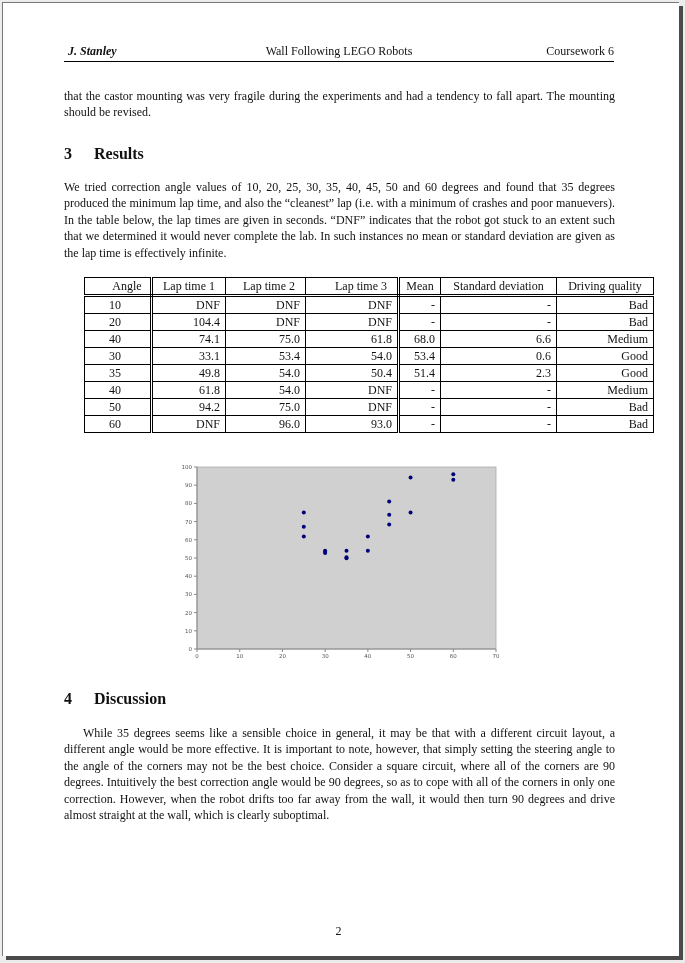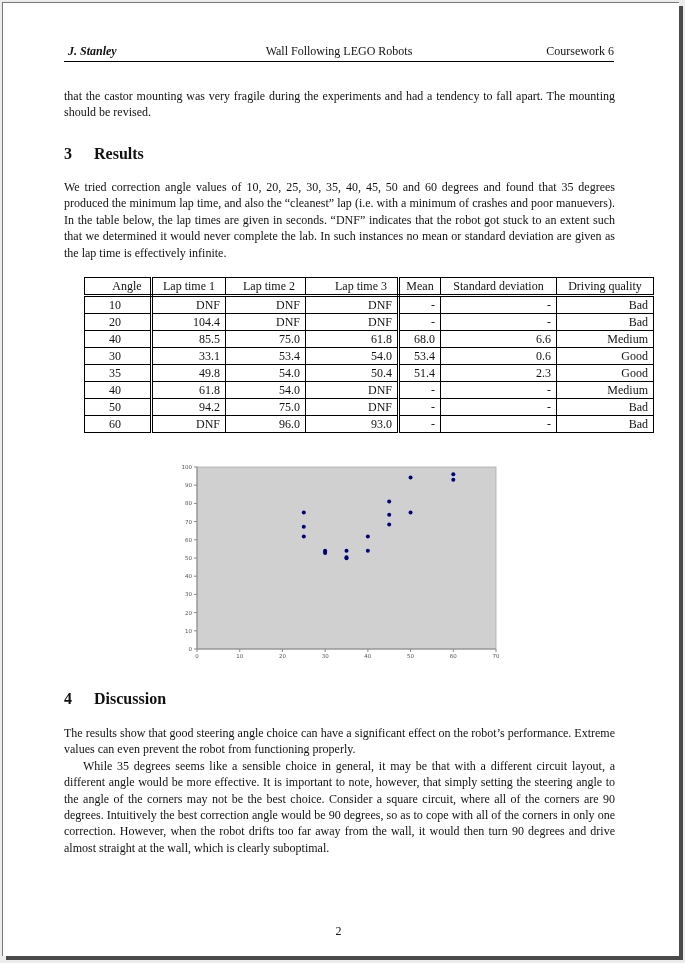--- a/index.html
+++ b/index.html
@@ -76,21 +76,21 @@
         <td class="first dbl-r">20</td>
         <td>104.4</td>
         <td>DNF</td>
         <td class="dbl-r">DNF</td>
         <td>-</td>
         <td>-</td>
         <td>Bad</td>
       </tr>
       <tr>
         <td class="first dbl-r">40</td>
-        <td>85.5</td>
+        <td>74.1</td>
         <td>75.0</td>
         <td class="dbl-r">61.8</td>
         <td>68.0</td>
         <td>6.6</td>
         <td>Medium</td>
       </tr>
       <tr>
         <td class="first dbl-r">30</td>
         <td>33.1</td>
         <td>53.4</td>
@@ -198,17 +198,16 @@
     <circle cx="240.57142857142858" cy="52.5" r="2" fill="#00007a"></circle>
     <circle cx="283.2857142857143" cy="14.280000000000001" r="2" fill="#00007a"></circle>
     <circle cx="283.2857142857143" cy="19.73999999999998" r="2" fill="#00007a"></circle>
   </svg>
 
 <div class="h" style="top:690px;">
   <span class="num">4</span><span>Discussion</span>
 </div>
 
 <div class="para" style="top:725px;">
-  <span style="display:block;">The results show that good steering angle choice can have a significant effect on the robot’s performance. Extreme values can even prevent the robot from functioning properly.</span>
   <span class="indent">While 35 degrees seems like a sensible choice in general, it may be that with a different circuit layout, a different angle would be more effective. It is important to note, however, that simply setting the steering angle to the angle of the corners may not be the best choice. Consider a square circuit, where all of the corners are 90 degrees. Intuitively the best correction angle would be 90 degrees, so as to cope with all of the corners in only one correction. However, when the robot drifts too far away from the wall, it would then turn 90 degrees and drive almost straight at the wall, which is clearly suboptimal.</span>
 </div>
 
 <div class="pagenum">2</div>
 
 </body></html>

